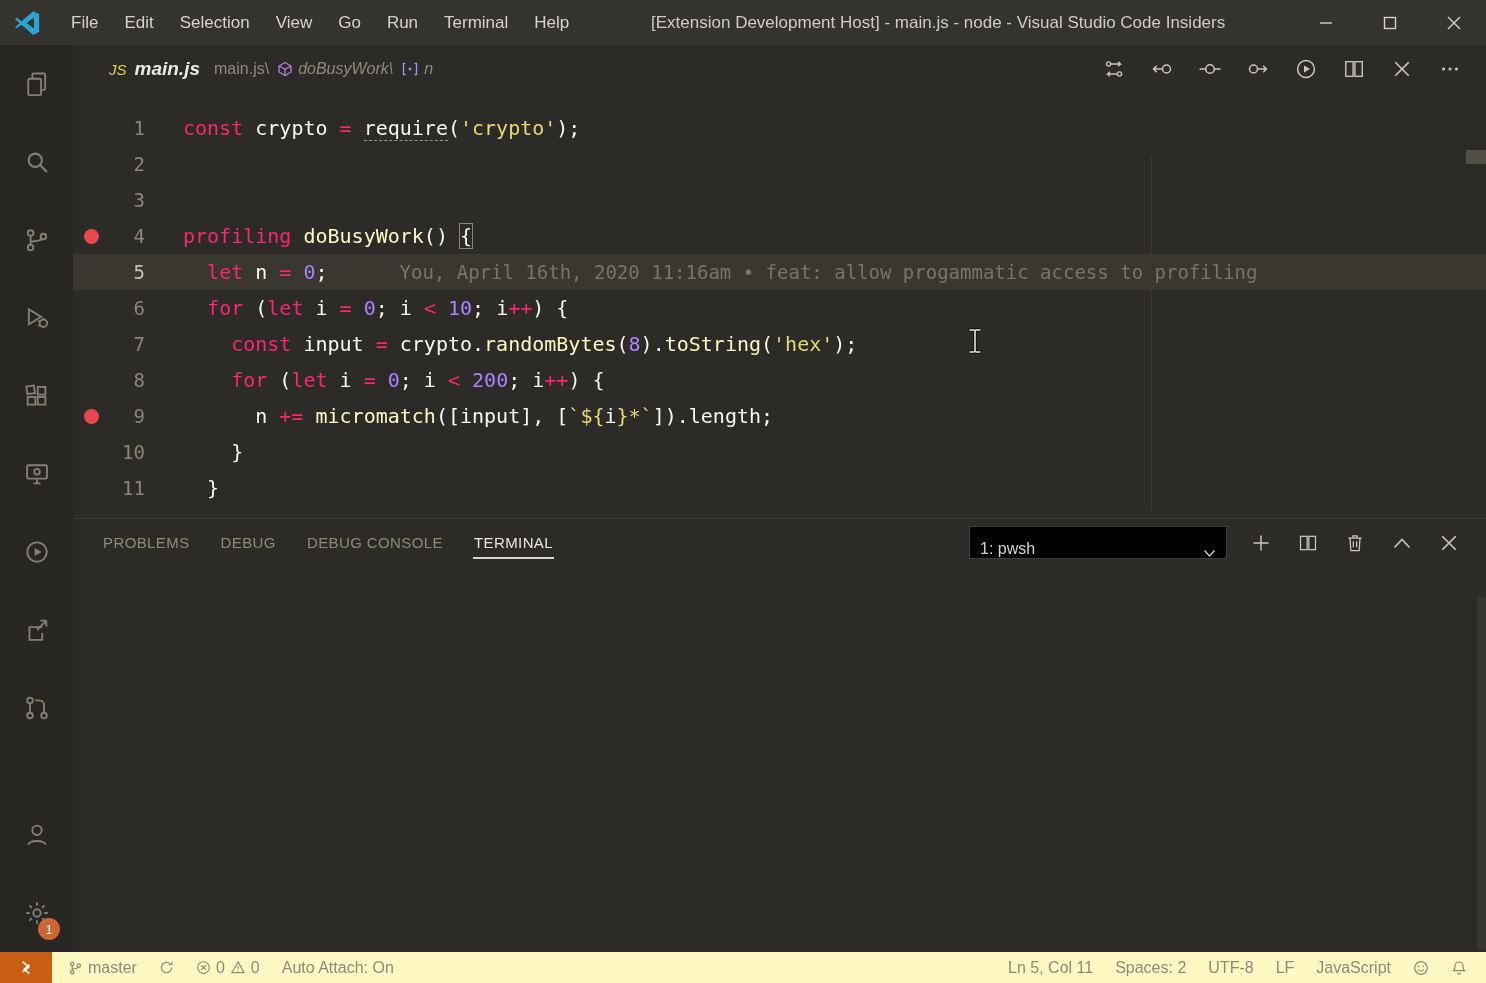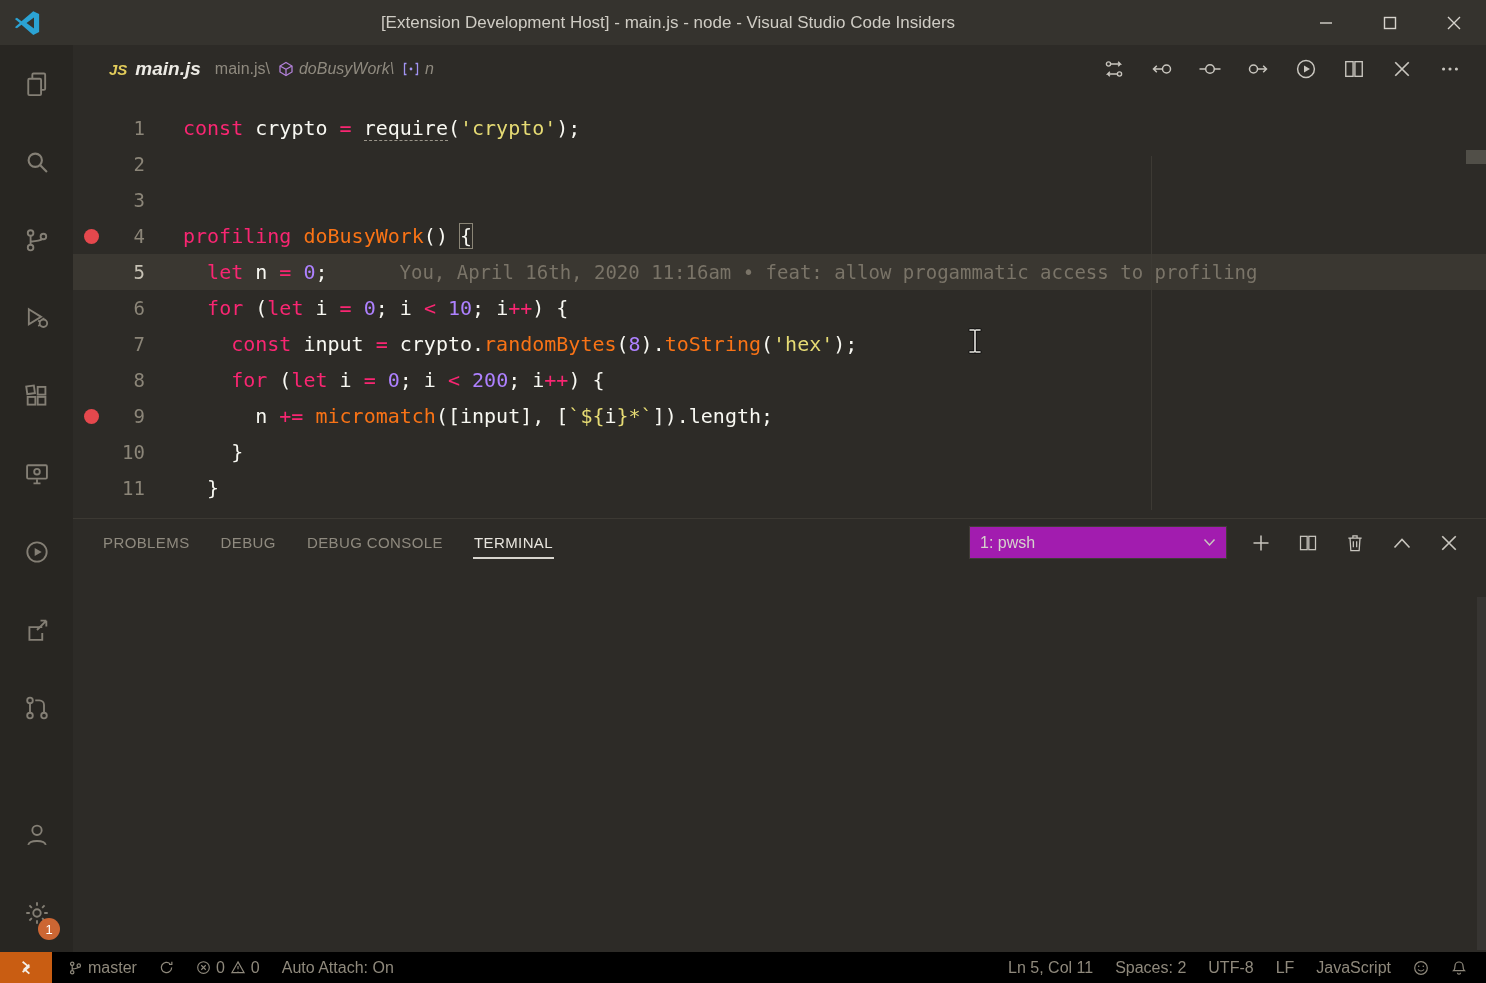--- a/index.html
+++ b/index.html
@@ -19,77 +19,87 @@
   
   .activitybar{position:absolute;left:0;top:45px;bottom:31px;width:73px;background:#282622;display:flex;flex-direction:column;align-items:center;z-index:20}
   .ab-item{width:73px;height:78px;display:flex;align-items:center;justify-content:center;color:#847f75;position:relative}
   .ab-spacer{flex:1}
   .ab-badge{position:absolute;right:13px;bottom:12px;min-width:22px;height:22px;border-radius:50%;background:#cc6633;color:#fff;font-size:13px;display:flex;align-items:center;justify-content:center}
 
   
   .main{position:absolute;left:73px;top:45px;right:0;bottom:31px;background:#2d2b27}
 
   .editor-head{height:48px;display:flex;align-items:center;padding-left:36px}
-  .js-badge{color:#e3cd5b;font-weight:bold;font-style:italic;font-size:15px;margin-right:8px}
+  .js-badge{color:#e3cd5b;font-weight:normal;font-style:italic;font-size:15px;margin-right:8px}
   .tab-label{font-size:19px;font-weight:bold;font-style:italic;color:#eceae4;margin-right:14px}
   .crumb{display:flex;align-items:center;color:#8f8a7f;font-size:16px}
   .crumb .sym{margin:0 5px 0 8px}
   .crumb-it{font-style:italic}
   .head-actions{margin-left:auto;display:flex;align-items:center;padding-right:12px}
   .eh-icon{width:48px;height:48px;display:flex;align-items:center;justify-content:center;color:#c9c6bf}
 
   
   .code-area{position:absolute;top:65px;left:0;right:0;height:408px}
   .ruler{position:absolute;left:1078px;top:46px;bottom:8px;width:1px;background:#3d3a34}
   .overview-mark{position:absolute;right:0;top:105px;width:20px;height:14px;background:#514f48}
   .code-row{display:flex;height:36px;line-height:36px;font-family:"DejaVu Sans Mono",monospace;font-size:20px;position:relative}
   .code-row.hl{background:#3a3731}
   .bp{width:37px;display:flex;align-items:center;justify-content:center;flex:none}
   .dot{width:15px;height:15px;border-radius:50%;background:#e5484d}
   .ln{width:35px;flex:none;text-align:right;color:#8b8578;font-size:19px}
   .ln.cur{color:#c6c1b4}
   .code{padding-left:38px;white-space:pre;color:#f8f8f2}
   .tk-kw{color:#f92672}
-  .tk-fn{color:#f97316}
+  .tk-fn{color:#fef9c3}
   .tk-str{color:#e6db74}
   .tk-num{color:#ae81ff}
   .tk-pl{color:#f8f8f2}
   .tk-lnk{color:#f8f8f2;border-bottom:1px dashed #9a958a}
   .tk-brk{color:#f8f8f2;box-shadow:0 0 0 1px #8a8576}
   .blame{color:#7a7468;margin-left:72px;font-size:19px}
 
   
   .panel{position:absolute;left:0;right:0;top:473px;bottom:0;border-top:1px solid #3c3933}
   .panel-head{height:47px;display:flex;align-items:center;padding-left:29px}
   .panel-tab{margin-right:29px;font-size:15px;letter-spacing:.4px;color:#8f8a7f;padding:8px 1px 6px;border-bottom:2px solid transparent;white-space:nowrap}
   .panel-tab.active{color:#e8e5de;border-bottom-color:#d8d5ce}
   .panel-actions{margin-left:auto;display:flex;align-items:center;padding-right:14px}
-  .terminal-select{display:flex;align-items:center;justify-content:space-between;width:258px;height:33px;background:#a21caf;border:1px solid #403d36;color:#d6d3cc;font-size:16px;padding:0 10px;margin-right:10px}
+  .terminal-select{display:flex;align-items:flex-end;justify-content:space-between;width:258px;height:33px;background:#000000;border:1px solid #403d36;color:#d6d3cc;font-size:16px;padding:0 10px;margin-right:10px}
   .ph-icon{width:47px;height:46px;display:flex;align-items:center;justify-content:center;color:#c9c6bf}
   .terminal-body{padding:10px 0 0 29px;font-family:"DejaVu Sans Mono",monospace;font-size:20px;color:#e9e7e1;white-space:pre}
   .cursor-block{display:inline-block;width:11px;height:24px;background:#c9c6bf;vertical-align:-5px;margin-left:7px}
   .panel-scroll{position:absolute;right:0;top:78px;bottom:2px;width:9px;background:rgba(255,255,255,.05)}
 
   
-  .statusbar{position:absolute;left:0;right:0;bottom:0;height:31px;background:#000000;display:flex;align-items:center;font-size:16px;color:#8f897c;z-index:30}
+  .statusbar{position:absolute;left:0;right:0;bottom:0;height:31px;background:#fef9c3;display:flex;align-items:center;font-size:16px;color:#8f897c;z-index:30}
   .sb-remote{width:52px;height:31px;background:#c95d12;display:flex;align-items:center;justify-content:center;color:#f4efe7;flex:none}
   .sb-item{display:flex;align-items:center;gap:5px;padding:0 11px;height:31px;white-space:nowrap}
   .sb-left{display:flex;align-items:center;margin-left:5px}
   .sb-right{margin-left:auto;display:flex;align-items:center;padding-right:8px}
 
   
   .mouse-cursor{position:absolute;left:967px;top:327px;z-index:50;pointer-events:none}
 </style>
 </head>
 <body>
 
 <div class="titlebar">
   <svg class="logo" viewBox="0 0 24 24">
     <path fill="#2ba3d4" d="M17 2.5 7.6 10.6 3.9 7.8 2.3 8.7 6.2 12l-3.9 3.3 1.6.9 3.7-2.8L17 21.5l4.7-2.3V4.8L17 2.5zm.6 5.1v8.8L11.6 12l6-4.4z"></path>
   </svg>
+  <div class="menus">
+    <span class="menu-item">File</span>
+    <span class="menu-item">Edit</span>
+    <span class="menu-item">Selection</span>
+    <span class="menu-item">View</span>
+    <span class="menu-item">Go</span>
+    <span class="menu-item">Run</span>
+    <span class="menu-item">Terminal</span>
+    <span class="menu-item">Help</span>
+  </div>
   <div class="title-text">[Extension Development Host] - main.js - node - Visual Studio Code Insiders</div>
   <div class="win-controls">
     <div class="win-btn">
         <svg width="14" height="14" viewBox="0 0 14 14">
           <path d="M1 7h12" stroke="currentColor" stroke-width="1.4"></path>
         </svg>
       </div>
     <div class="win-btn">
         <svg width="14" height="14" viewBox="0 0 14 14">
           <rect x="1.5" y="1.5" width="11" height="11" fill="none" stroke="currentColor" stroke-width="1.4"></rect>

